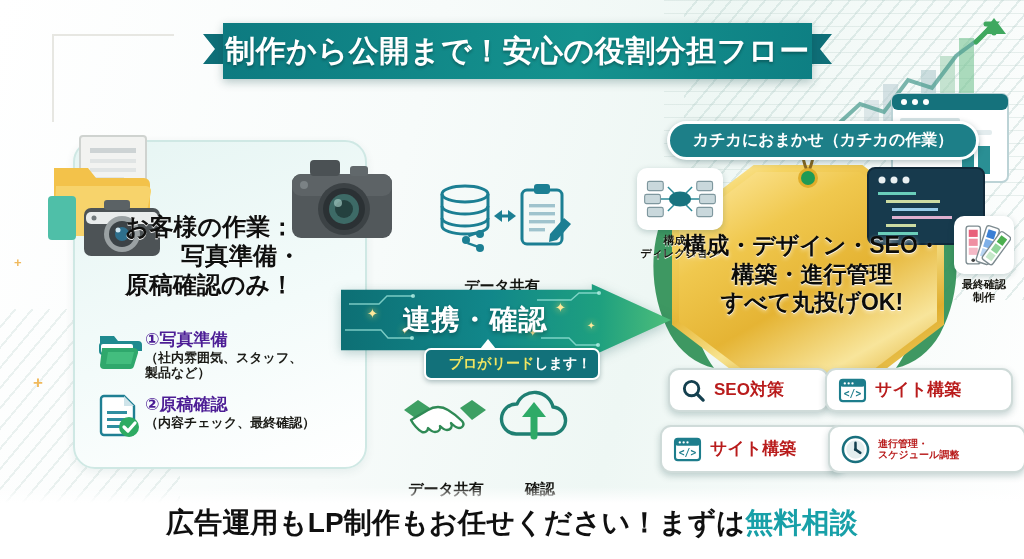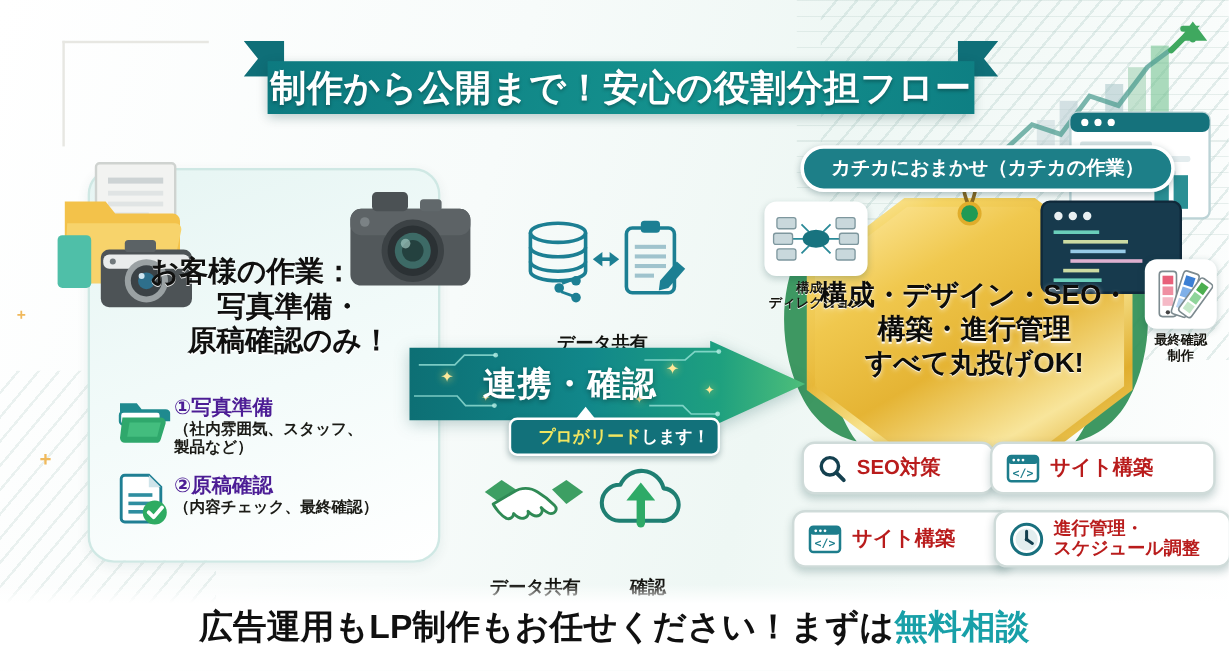--- a/index.html
+++ b/index.html
@@ -21,44 +21,44 @@
     background:repeating-linear-gradient(180deg,rgba(190,210,205,.34) 0 1px,rgba(255,255,255,0) 1px 13px);}
   .dot-plus{position:absolute;color:#f0b95c;font-size:17px;font-weight:bold;}
   .corner-frame{position:absolute;border:2px solid #e7e7e2;}
 
   
   .banner-wrap{position:absolute;left:205px;top:23px;width:625px;height:54px;}
   .banner-ribbon-l,.banner-ribbon-r{position:absolute;top:11px;width:34px;height:30px;
     background:#0f6f78;}
   .banner-ribbon-l{left:-2px;clip-path:polygon(0 0,100% 0,100% 100%,0 100%,12px 50%);}
   .banner-ribbon-r{right:-2px;clip-path:polygon(0 0,100% 0,calc(100% - 12px) 50%,100% 100%,0 100%);}
-  .banner{position:absolute;left:18px;right:18px;top:0;height:44px;
+  .banner{position:absolute;left:18px;right:18px;top:0;height:56px;
     background:linear-gradient(100deg,#0d7a80 0%,#128b8a 42%,#14928e 60%,#0e7f83 100%);
     display:flex;align-items:center;justify-content:center;
-    box-shadow:0 3px 9px rgba(0,60,60,.28);margin-top:28px;}
+    box-shadow:0 3px 9px rgba(0,60,60,.28);}
   .banner-txt{color:#ffffff;font-size:30px;font-weight:bold;letter-spacing:.5px;
     text-shadow:0 2px 3px rgba(0,0,0,.30);white-space:nowrap;}
 
   
   .pill{position:absolute;display:flex;align-items:center;justify-content:center;
     background:#1d7f88;color:#fff;border:3px solid #ffffff;border-radius:20px;
     font-size:16px;font-weight:bold;white-space:nowrap;
     box-shadow:0 2px 6px rgba(0,50,55,.30);z-index:30;}
   .pill-left{left:118px;top:119px;width:208px;height:33px;}
   .pill-right{left:667px;top:121px;width:306px;height:33px;font-size:16px;}
 
   
   .left-card{position:absolute;left:73px;top:140px;width:290px;height:325px;
     background:linear-gradient(160deg,#e6f5f3 0%,#f3fbfa 55%,#ffffff 100%);
     border:2px solid #cfe8e4;border-radius:22px;box-shadow:0 3px 10px rgba(0,70,70,.07);}
   .left-head{position:absolute;left:125px;top:212px;width:232px;z-index:22;}
   .left-head div{font-size:24px;font-weight:bold;color:#10100f;line-height:1.21;
     text-shadow:0 1px 0 rgba(255,255,255,.9);white-space:nowrap;}
   .lh2{text-align:center;}
-  .lh3{text-align:center;}
+  .lh3{text-align:left;}
 
   .litem{position:absolute;z-index:22;}
   .litem .ltitle{font-size:17px;font-weight:bold;color:#4c1d95;line-height:1.15;white-space:nowrap;}
   .litem .lsub{font-size:13px;font-weight:bold;color:#1b1b16;line-height:1.22;}
   .litem-1{left:145px;top:330px;}
   .litem-2{left:145px;top:395px;}
 
   
   .cluster{position:absolute;left:46px;top:128px;width:150px;height:130px;z-index:21;}
   .dslr{position:absolute;left:288px;top:148px;width:108px;height:104px;z-index:23;}
@@ -117,21 +117,21 @@
   .mini-struct{left:637px;top:168px;width:86px;}
   .mini-design{left:951px;top:216px;width:66px;}
 
   .mockup{position:absolute;z-index:13;}
 
   
   .chip{position:absolute;z-index:27;background:#ffffff;border:2px solid #cfdbd9;border-radius:11px;
     display:flex;align-items:center;gap:8px;padding:0 11px;
     box-shadow:0 3px 7px rgba(0,60,60,.22);}
   .chip .ctext{font-size:17px;font-weight:bold;color:#b91c1c;line-height:1.14;white-space:nowrap;}
-  .chip .ctext.two{font-size:15px;}
+  .chip .ctext.two{font-size:10px;}
   .chip-seo{left:668px;top:368px;width:135px;height:40px;}
   .chip-site1{left:825px;top:368px;width:162px;height:40px;}
   .chip-site2{left:660px;top:425px;width:158px;height:44px;}
   .chip-sched{left:828px;top:425px;width:172px;height:44px;}
 
   
   .cta{position:absolute;left:0;right:0;top:500px;height:46px;display:flex;
     align-items:center;justify-content:center;z-index:30;}
   .cta span{font-size:28px;font-weight:bold;color:#101010;white-space:nowrap;letter-spacing:.2px;}
   .cta .hl{color:#18a0a8;}

